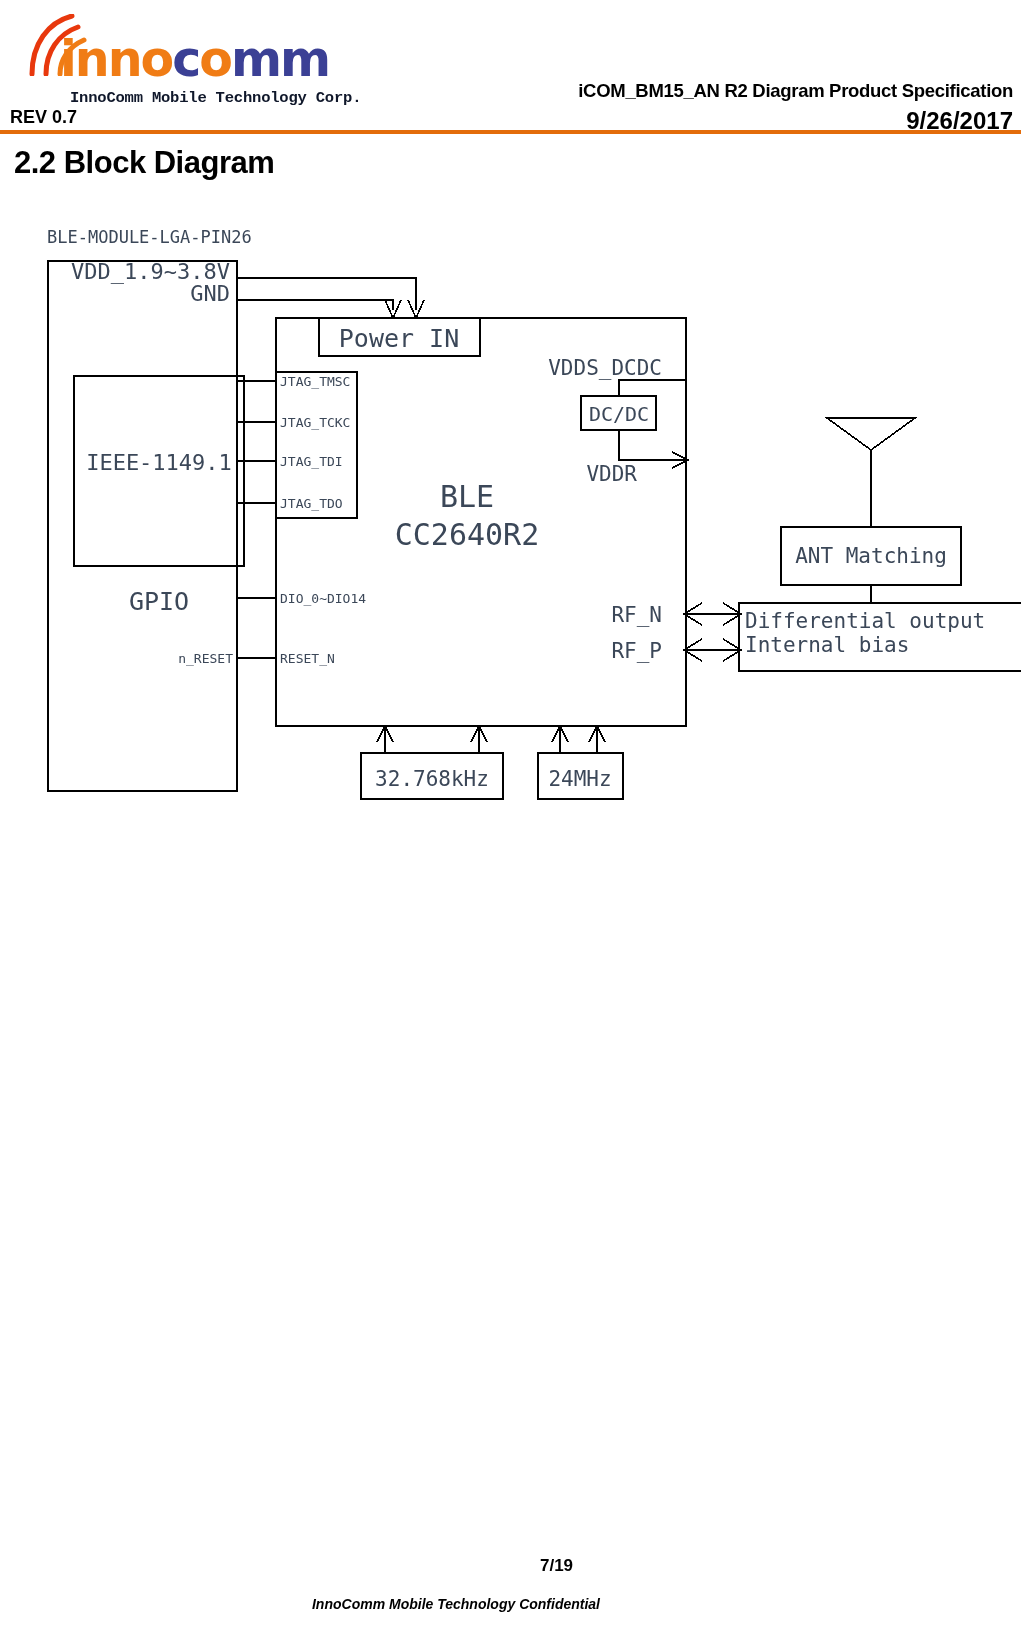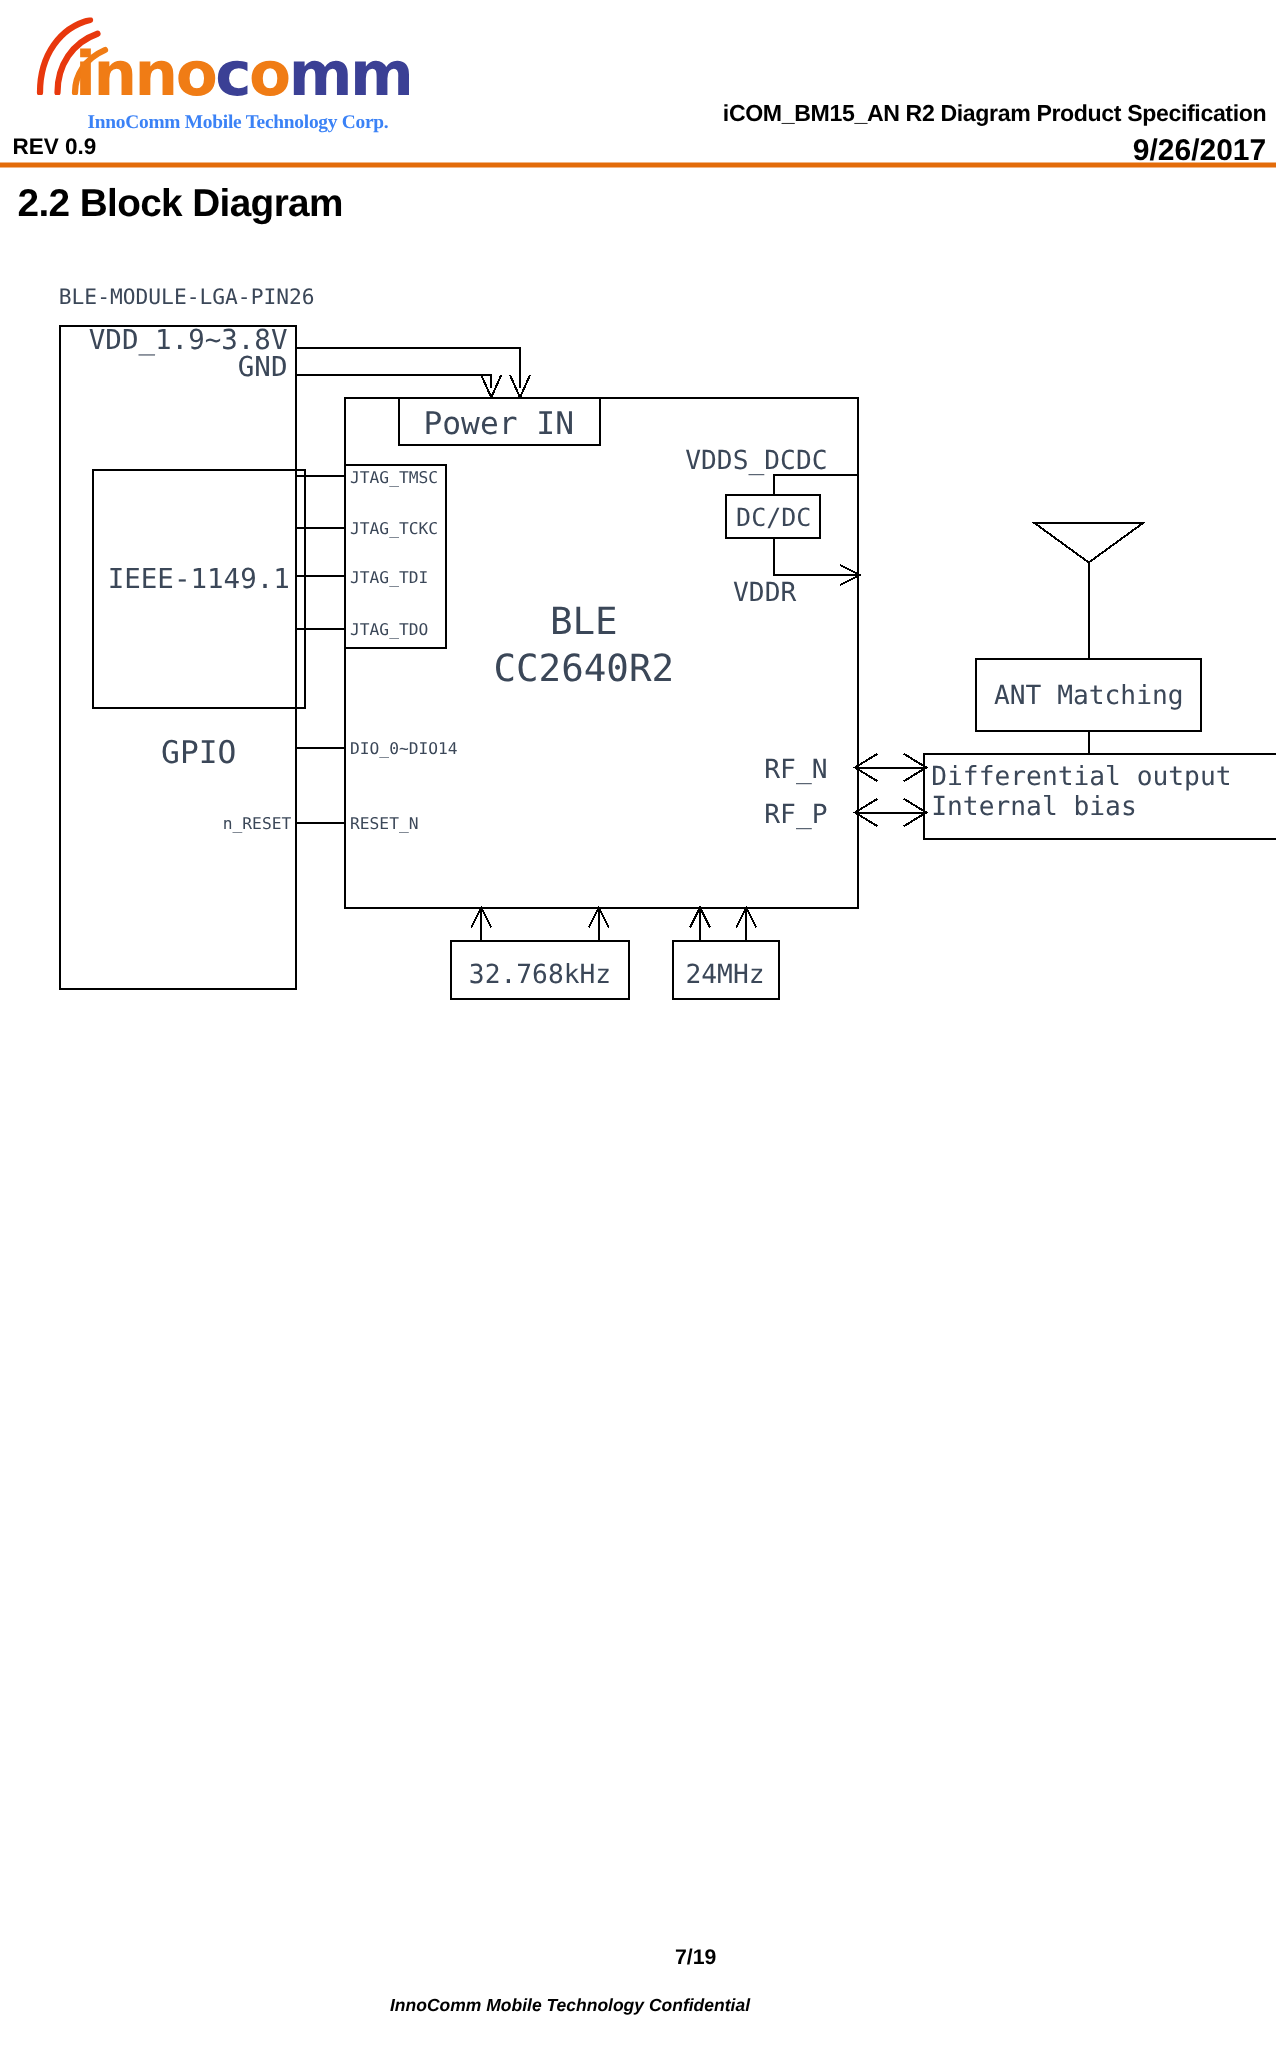--- a/index.html
+++ b/index.html
@@ -47,24 +47,24 @@
     letter-spacing: -2px;
     line-height: 52px;
     white-space: nowrap;
   }
   .wm-orange { color: #F07C15; }
   .wm-blue   { color: #3B4095; }
   #logo-tagline {
     position: absolute;
     left: 56px;
     top: 75px;
-    font-family: Liberation Serif, serif;
+    font-family: Liberation Mono, monospace;
     font-size: 15.5px;
     font-weight: bold;
-    color: #3b82f6;
+    color: #0f172a;
     white-space: nowrap;
     letter-spacing: -0.2px;
   }
   #doc-title {
     position: absolute;
     right: 8px;
     top: 74px;
     font-size: 18.5px;
     font-weight: bold;
     white-space: nowrap;
@@ -151,21 +151,21 @@
       <path d="M28 60 C 28 38, 40 20, 60 13" stroke="#E8380D" stroke-width="5" fill="none" stroke-linecap="round"></path>
       <path d="M42 60 C 42 46, 50 33, 66 26" stroke="#F07C15" stroke-width="5" fill="none" stroke-linecap="round"></path>
     </svg>
 
     <div id="logo-wordmark"><span class="wm-orange">inno</span><span class="wm-blue">c</span><span class="wm-orange">o</span><span class="wm-blue">mm</span></div>
 
     <div id="logo-tagline">InnoComm Mobile Technology Corp.</div>
   </div>
 
   <div id="doc-title">iCOM_BM15_AN R2 Diagram Product Specification</div>
-  <div id="rev-label">REV 0.9</div>
+  <div id="rev-label">REV 0.7</div>
   <div id="doc-date">9/26/2017</div>
   <div id="header-rule"></div>
 </div>
 
 <div id="section-heading">2.2 Block Diagram</div>
 
 <div id="diagram">
 <svg width="1021" height="1637" viewBox="0 0 1021 1637" xmlns="http://www.w3.org/2000/svg">
   <g fill="none" stroke="#000" stroke-width="1.6" shape-rendering="crispEdges">
 

